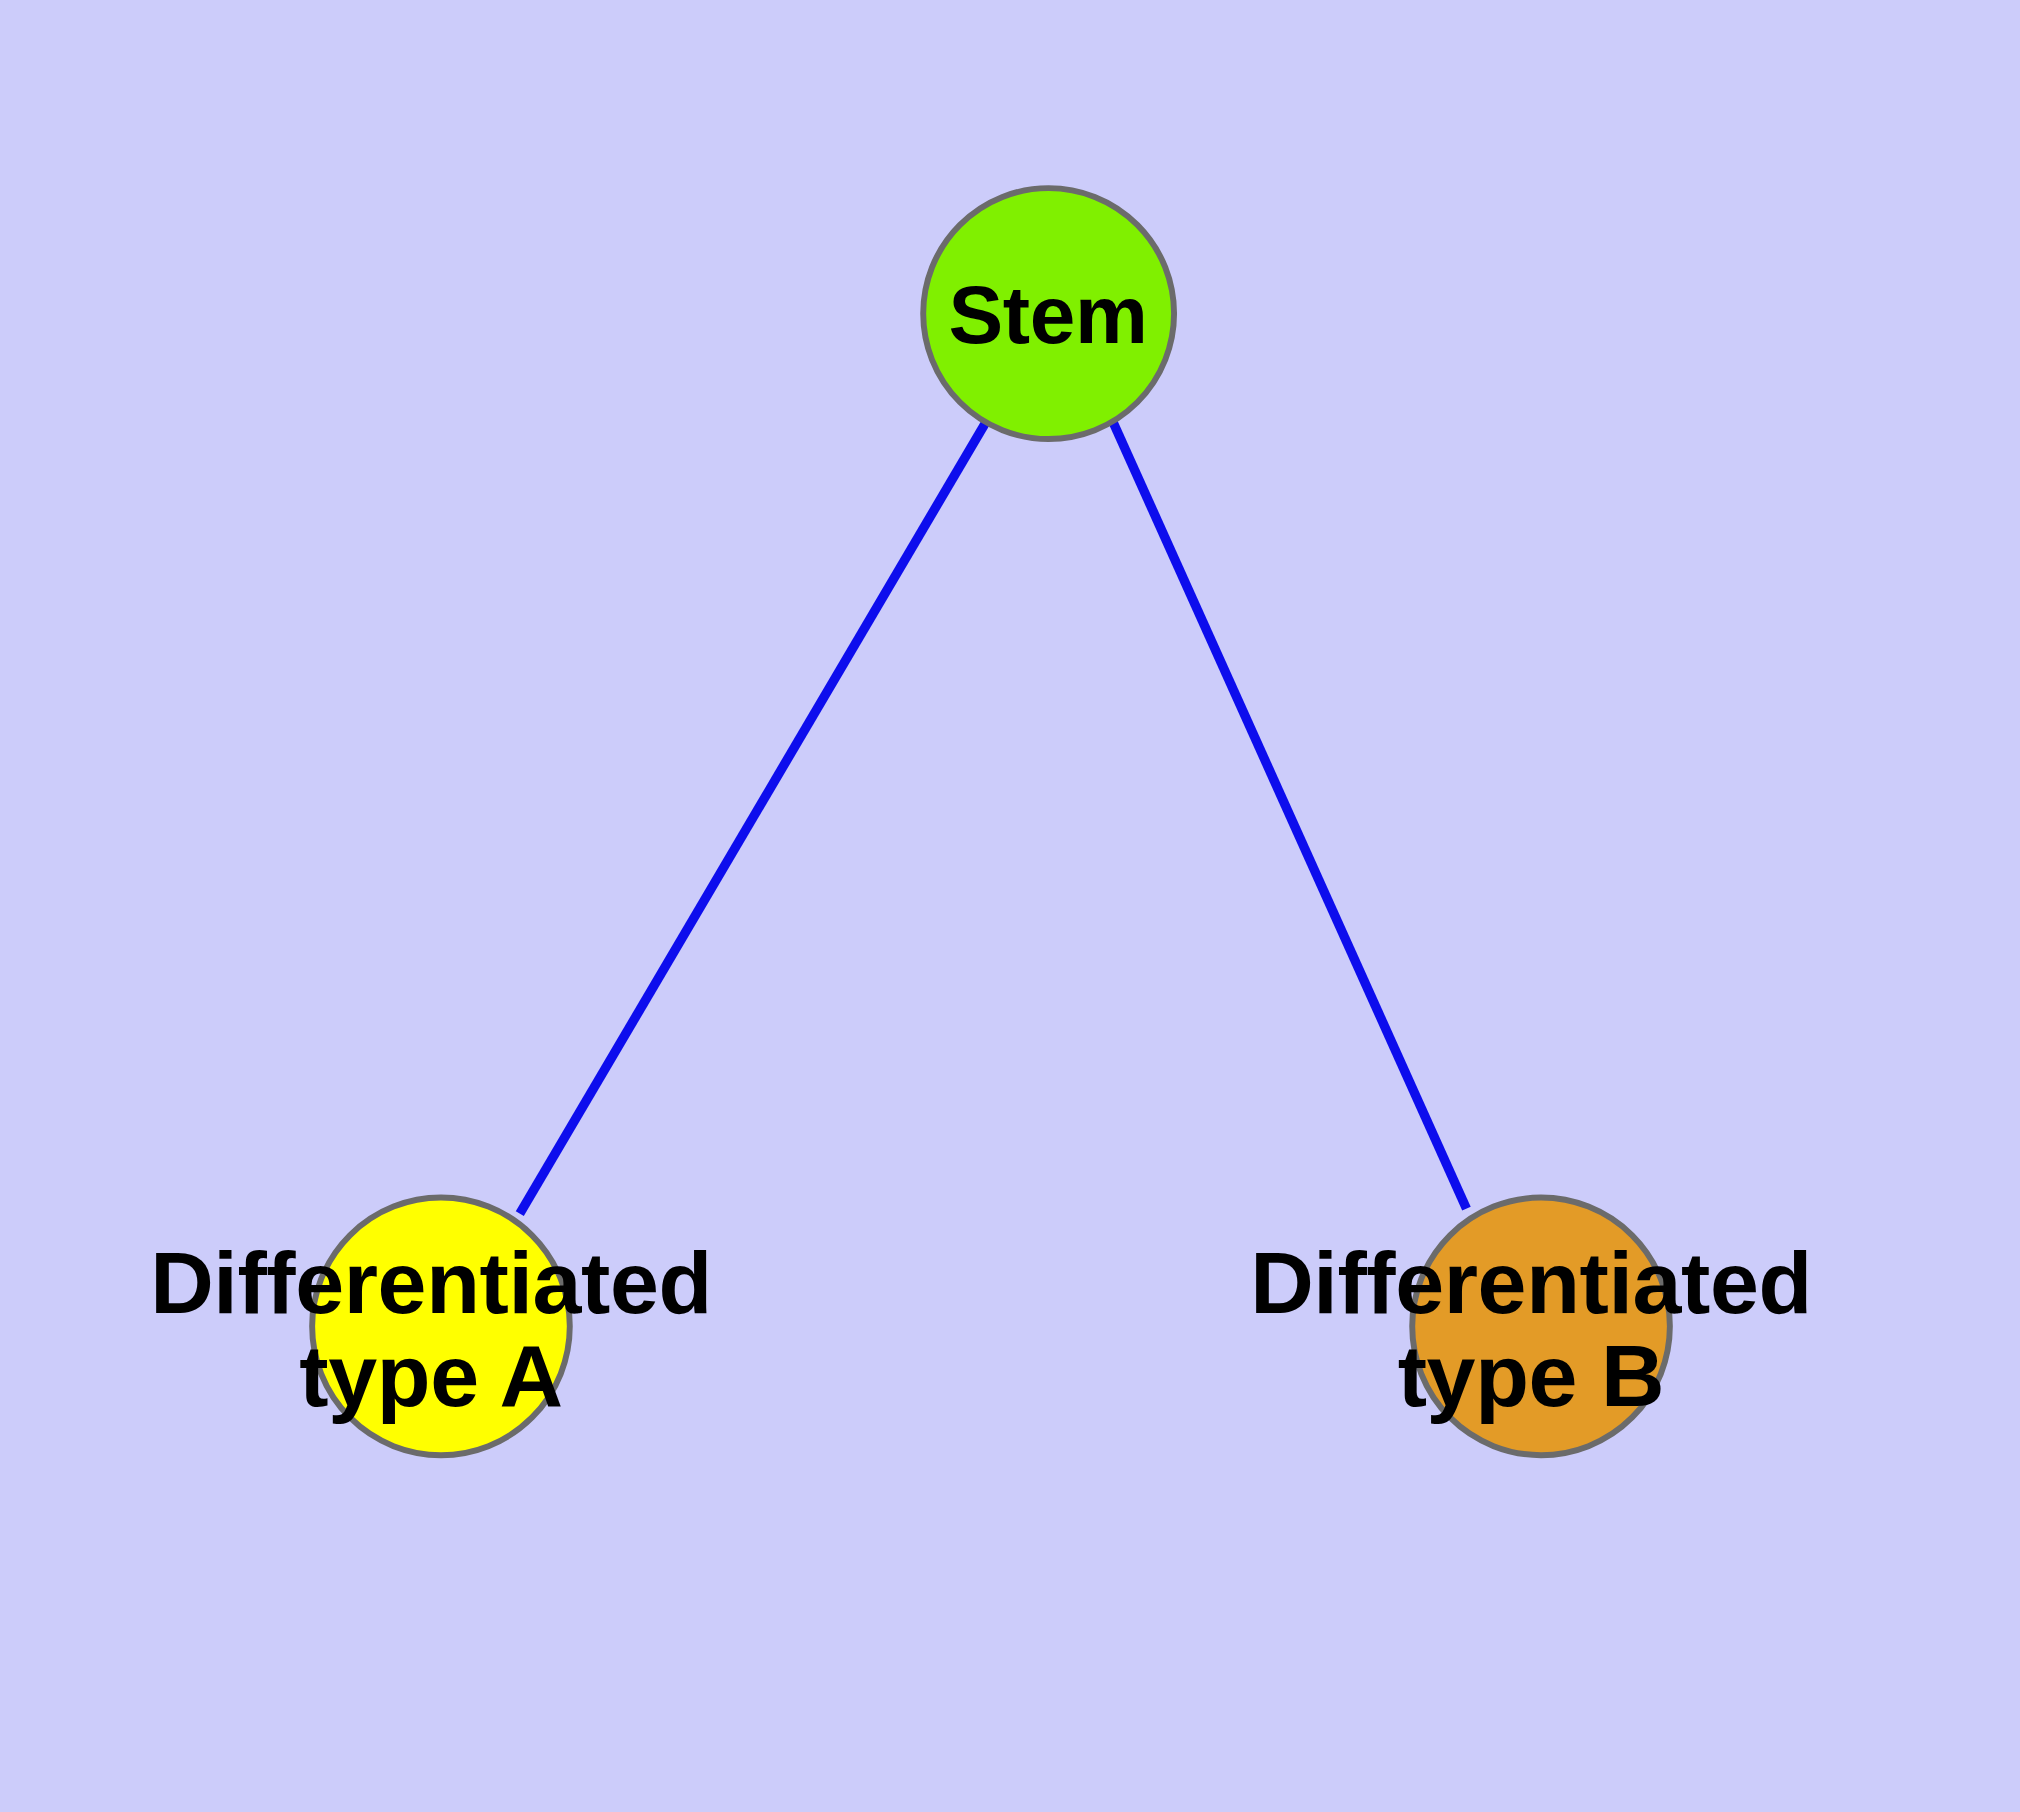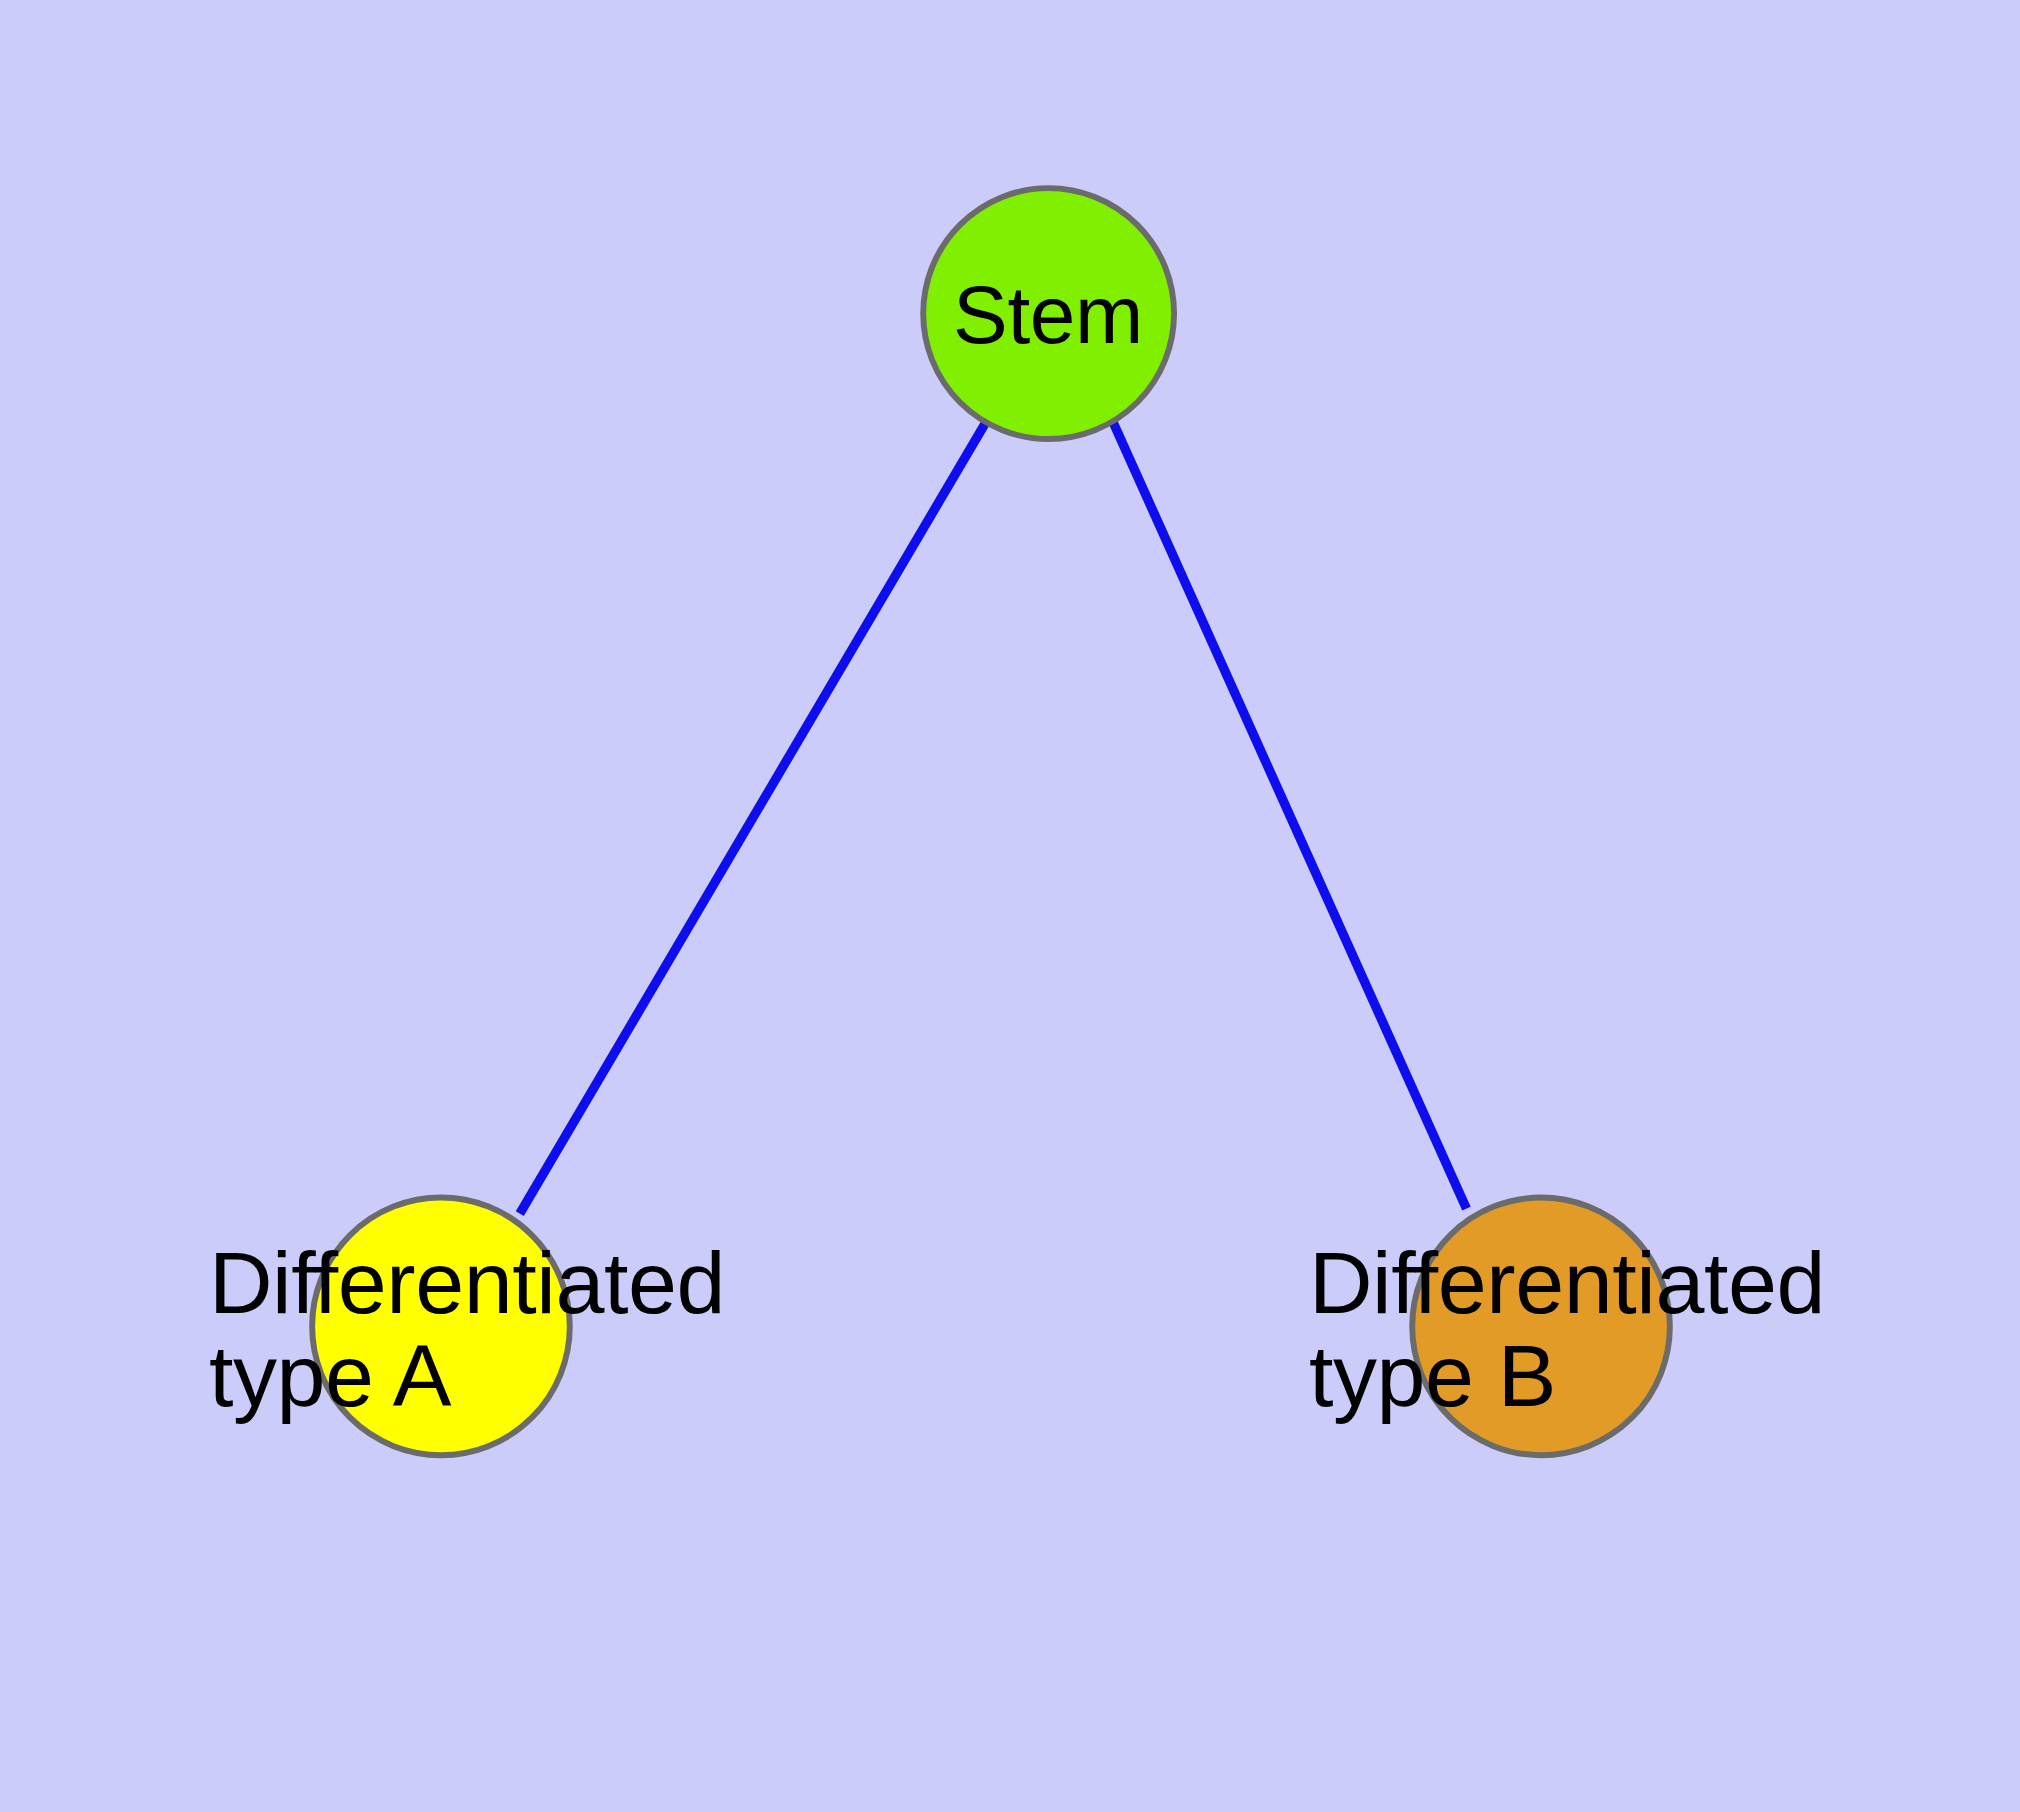--- a/index.html
+++ b/index.html
@@ -30,34 +30,33 @@
     stroke-linecap: butt;
     fill: none;
   }
   .node-circle {
     stroke: #6b6b6b;
     stroke-width: 7;
   }
   .node-label {
     position: absolute;
     color: #000000;
-    font-weight: normal;
-    text-align: left;
+    font-weight: bold;
+    text-align: center;
     line-height: 1.06;
     white-space: pre;
     transform: translate(-50%, -50%);
     pointer-events: none;
     letter-spacing: -0.4px;
   }
   .node-label.root {
     font-size: 82px;
   }
   .node-label.leaf {
     font-size: 88px;
-    margin-left: 36px;
   }
 </style>
 </head>
 <body>
 
 <div id="stage" style="background: rgb(204, 204, 250);">
 
   <svg id="graph-svg" viewBox="0 0 2384 2138" xmlns="http://www.w3.org/2000/svg">
 
     <line class="edge-line" x1="1163" y1="498" x2="613" y2="1432" stroke="#0d0ded"></line>

